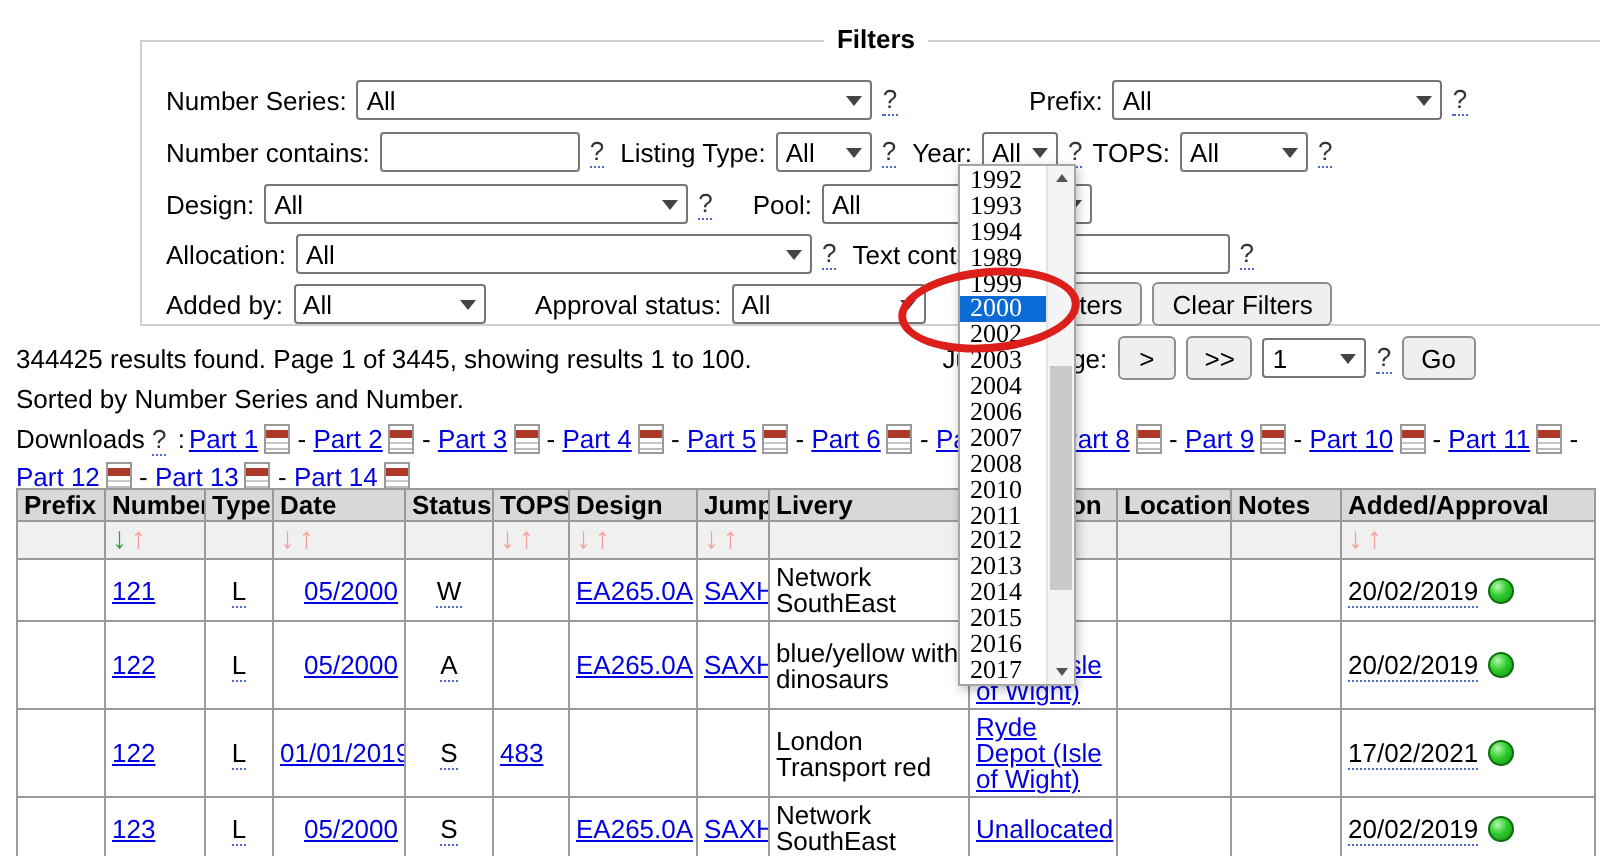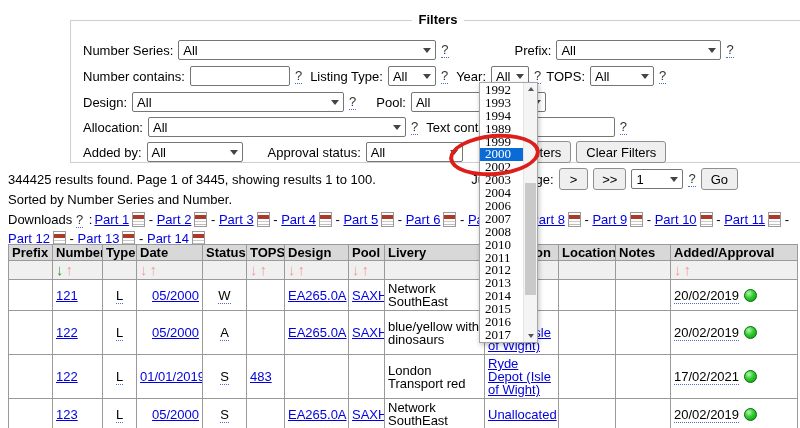--- a/index.html
+++ b/index.html
@@ -208,21 +208,21 @@
   </colgroup>
   <tbody>
         <tr>
     <th><span class="hl">Prefix</span></th>
     <th><span class="hl">Number</span></th>
     <th><span class="hl">Type</span></th>
     <th><span class="hl">Date</span></th>
     <th><span class="hl">Status</span></th>
     <th><span class="hl">TOPS</span></th>
     <th><span class="hl">Design</span></th>
-    <th><span class="hl">Pool</span></th>
+    <th><span class="hl">Jump</span></th>
     <th><span class="hl">Livery</span></th>
     <th><span class="hl">Allocation</span></th>
     <th><span class="hl">Location</span></th>
     <th><span class="hl">Notes</span></th>
     <th><span class="hl">Added/Approval</span></th>
   </tr>
   <tr class="sortrow">
     <td></td>
     <td><span class="sd active"></span><span class="sa"></span></td>
     <td></td>

